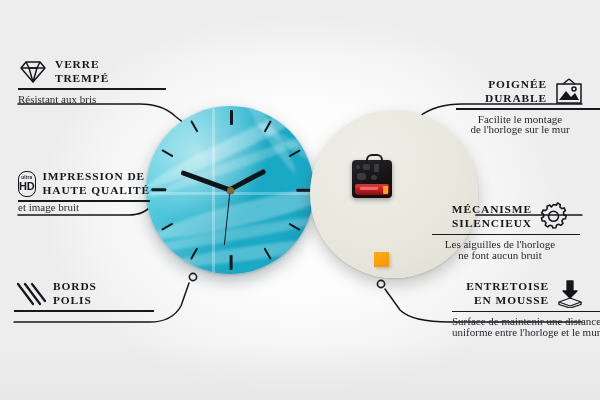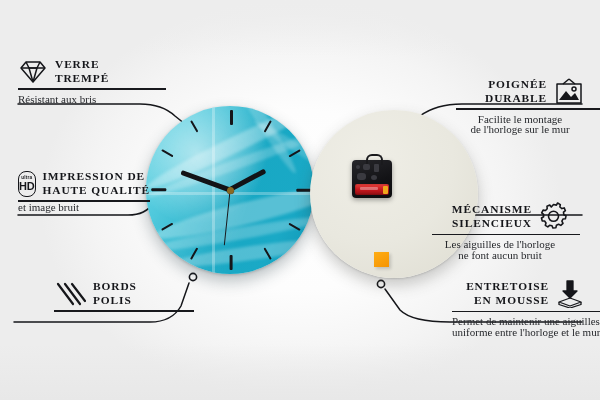--- a/index.html
+++ b/index.html
@@ -37,21 +37,21 @@
     font-size:11px;color:#26282c;line-height:10.6px;margin-top:4px;white-space:nowrap;
   }
   .feature.right .desc{text-align:center;}
   .ic{flex:0 0 auto;display:block;}
 
   
   #f-verre      {left:18px; top:58px;  width:124px;}
   #f-verre  .rule{width:148px;}
   #f-impr       {left:18px; top:170px; width:124px;}
   #f-impr   .rule{width:132px;}
-  #f-bords      {left:14px; top:280px; width:126px;margin-left:40px;}
+  #f-bords      {left:14px; top:280px; width:126px;}
   #f-bords  .rule{width:140px;}
 
   #f-poignee    {right:16px; top:58px;  width:128px;margin-top:20px;}
   #f-poignee .rule{width:152px;margin-left:auto;}
   #f-meca       {right:32px; top:170px; width:136px;margin-top:32px;}
   #f-meca   .rule{width:148px;margin-left:auto;}
   #f-entre      {right:16px; top:280px; width:132px;}
   #f-entre  .rule{width:164px;margin-left:auto;}
 
   
@@ -302,17 +302,17 @@
       </div>
       <svg class="ic" width="28" height="28" viewBox="0 0 28 28">
         <g fill="#15161a" stroke="#15161a" stroke-width="1.3" stroke-linejoin="round">
           <path d="M11 1 H17 V11 H21 L14 18 L7 11 H11 Z"></path>
           <path d="M14 18 L25 22 L14 26 L3 22 Z" fill="none"></path>
           <path d="M3 22 V24.5 L14 28 L25 24.5 V22" fill="none"></path>
         </g>
       </svg>
     </div>
     <div class="rule"></div>
-    <div class="desc">Permet de maintenir une aiguilles</div>
+    <div class="desc">Surface de maintenir une distance</div>
     <div class="desc" style="margin-top:0">uniforme entre l'horloge et le mur</div>
   </div>
 
 </div>
 
 </body></html>

